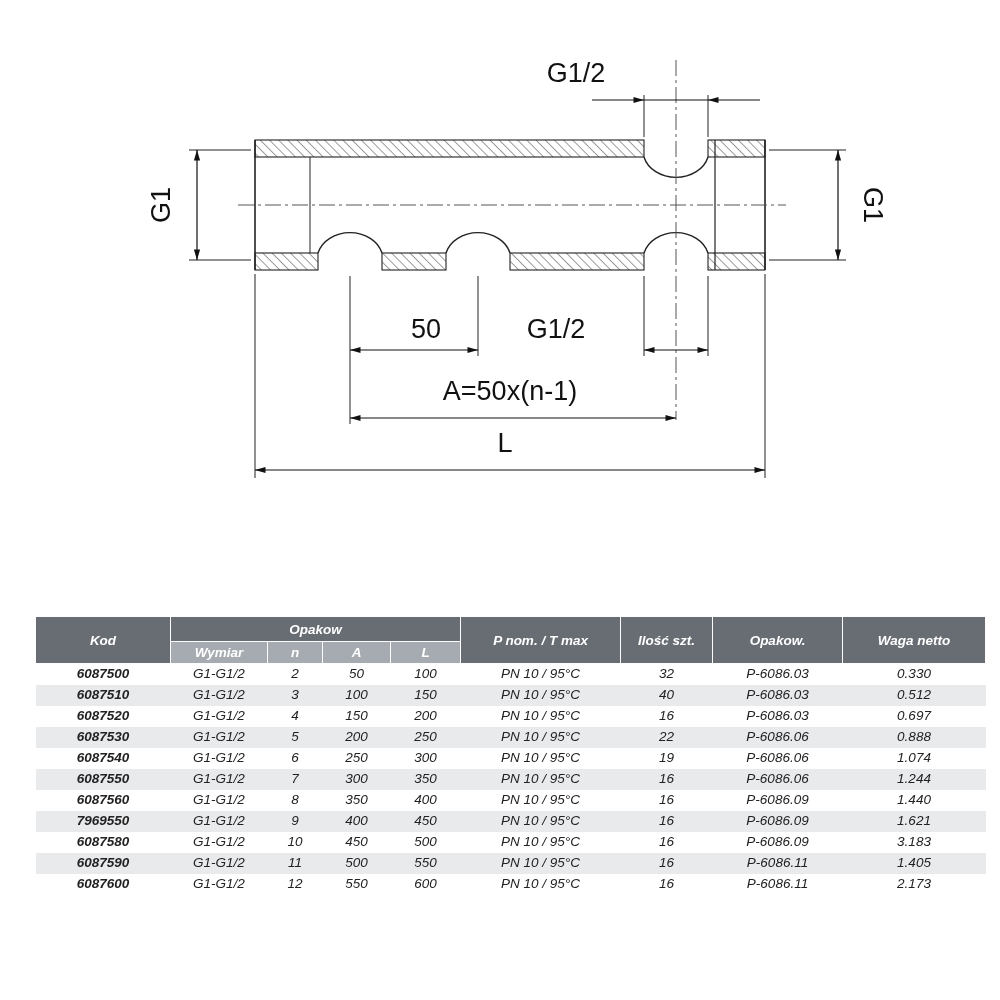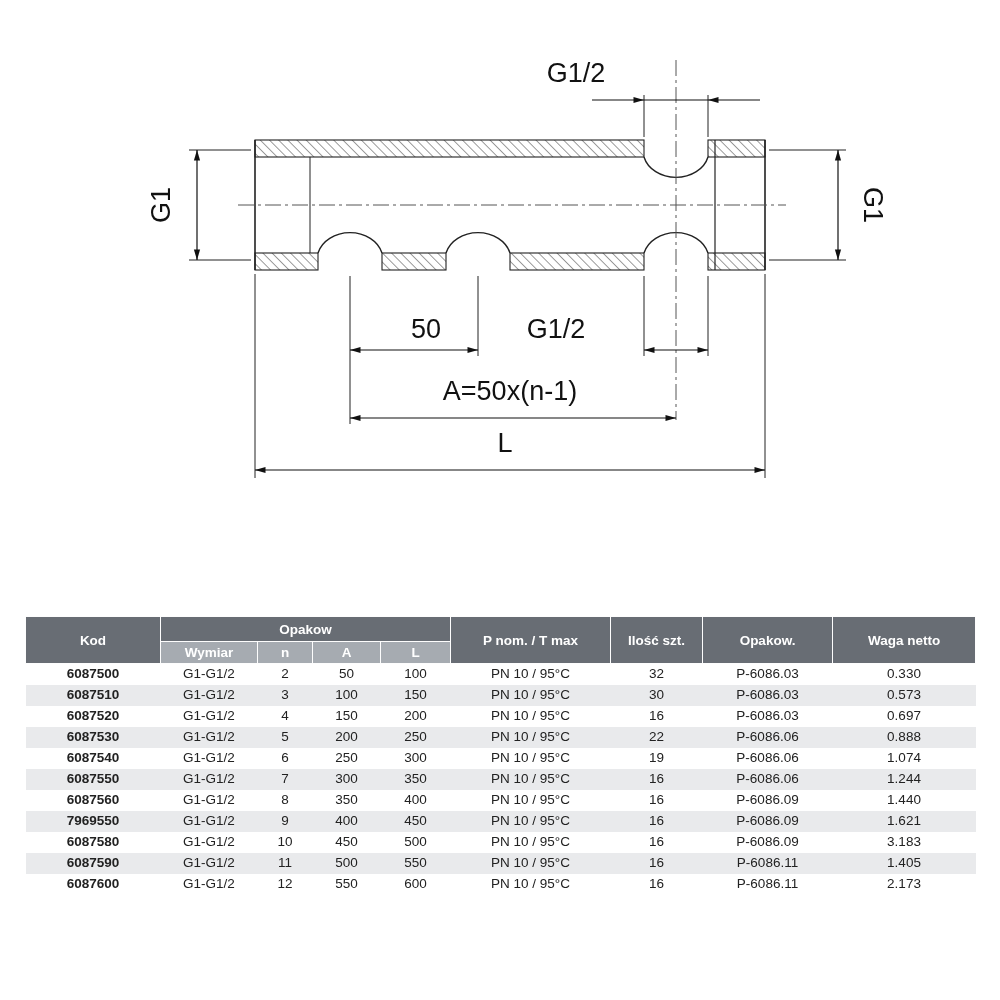--- a/index.html
+++ b/index.html
@@ -3,21 +3,21 @@
 <meta charset="utf-8">
 <style>
   html,body{margin:0;padding:0;}
   body{
     width:1000px;height:1000px;background:#ffffff;position:relative;
     font-family:"Liberation Sans",sans-serif;color:var(--text,#222);
   }
   .drawing{position:absolute;top:0;left:0;}
   .drawing text{font-family:"Liberation Sans",sans-serif;fill:#111;}
   .dim-label{font-size:27px;}
-  .table-wrap{position:absolute;top:616px;left:25px;width:950px;}
+  .table-wrap{position:absolute;top:616px;left:35px;width:950px;font-style:italic;}
   table{border-collapse:collapse;width:100%;table-layout:fixed;font-size:13.5px;color:var(--text,#222);}
   thead th{
     background:var(--header-dark,#686d74);color:#fff;font-weight:600;
     border:1px solid #fdfdfd;padding:2px 4px;height:20px;font-size:13.5px;
   }
   thead tr.sub th{background:var(--header-light,#a6abb1);height:17px;}
   tbody td{text-align:center;padding:2px 4px;height:17px;line-height:1.2;}
   tbody tr:nth-child(even){background:var(--row-alt,#e9eaec);}
   tbody td:first-child{font-weight:bold;}
 </style>
@@ -139,23 +139,23 @@
           <td>P-6086.03</td>
           <td>0.330</td>
         </tr>
         <tr>
           <td>6087510</td>
           <td>G1-G1/2</td>
           <td>3</td>
           <td>100</td>
           <td>150</td>
           <td>PN 10 / 95°C</td>
-          <td>30</td>
+          <td>40</td>
           <td>P-6086.03</td>
-          <td>0.573</td>
+          <td>0.512</td>
         </tr>
         <tr>
           <td>6087520</td>
           <td>G1-G1/2</td>
           <td>4</td>
           <td>150</td>
           <td>200</td>
           <td>PN 10 / 95°C</td>
           <td>16</td>
           <td>P-6086.03</td>

